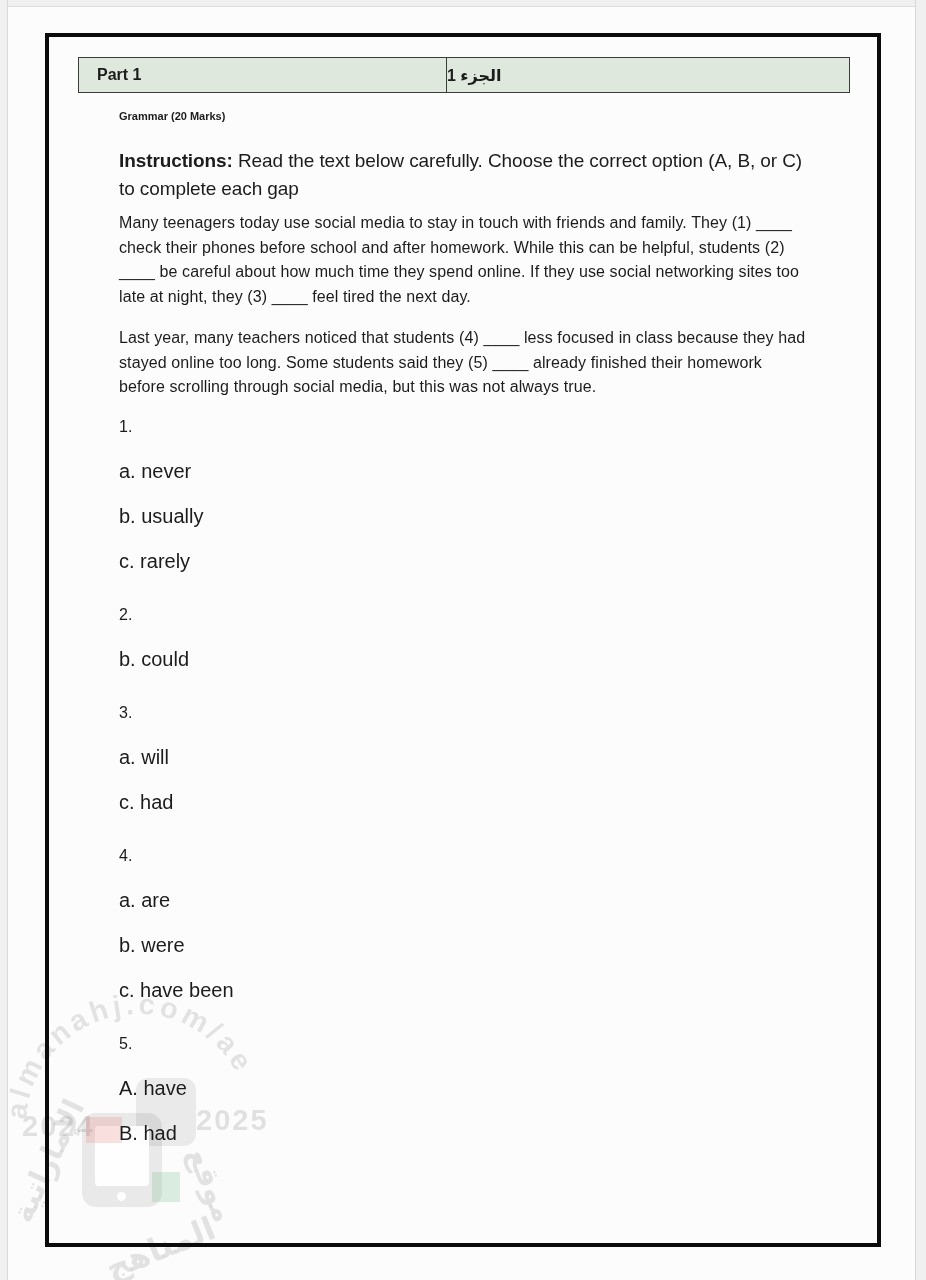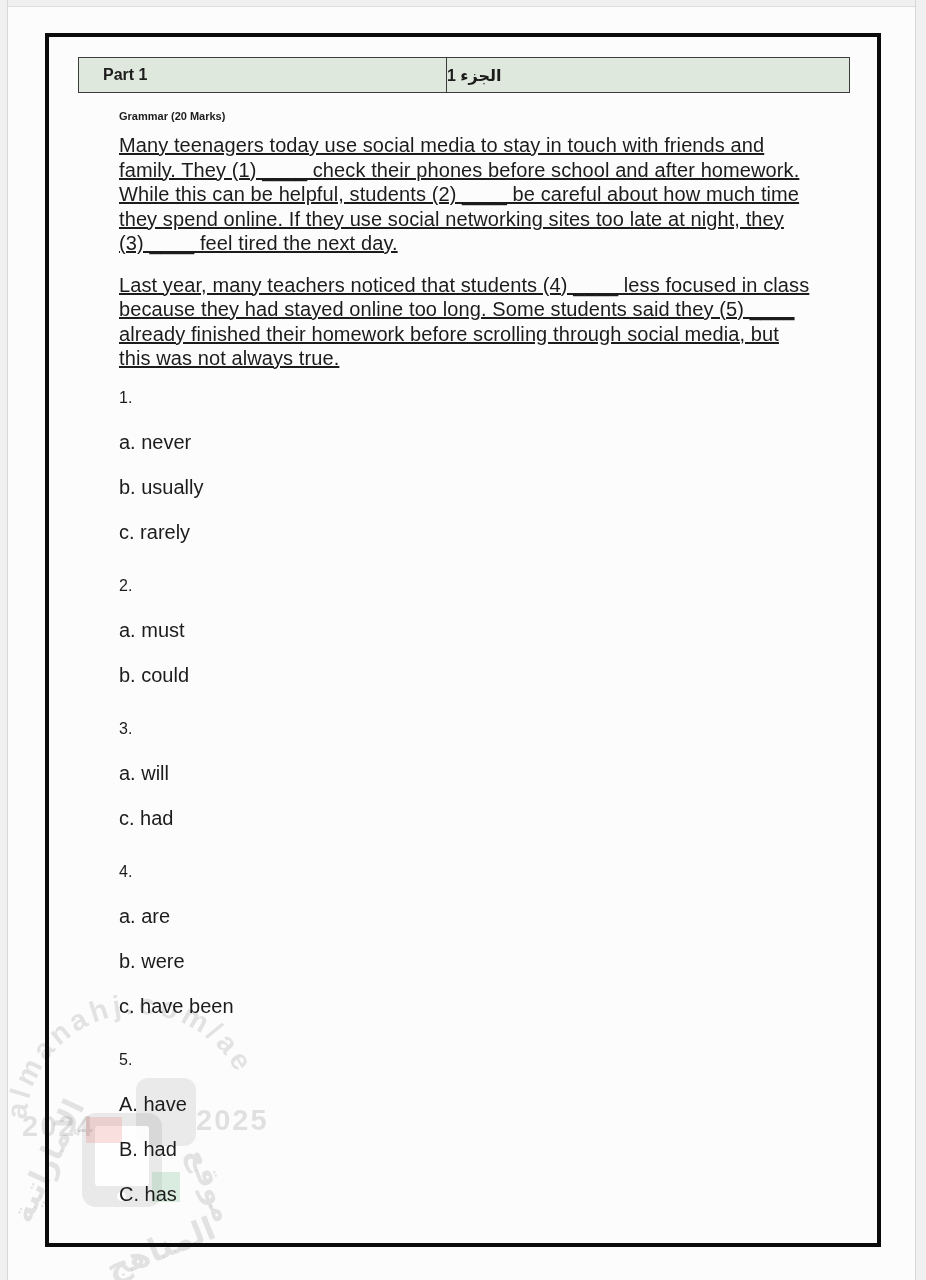--- a/index.html
+++ b/index.html
@@ -75,29 +75,29 @@
   .part-header {
     position: absolute; left: 78px; top: 57px; width: 772px; height: 36px;
     display: flex; z-index: 2;
     background: var(--header-fill, #dfe8dc);
     border: 1px solid #3c3c3c;
   }
   .part-header .cell {
     display: flex; align-items: center;
     font-size: 16px; font-weight: bold;
   }
-  .part-header .cell-left  { width: 368px; border-right: 1px solid #3c3c3c; padding-left: 24px; }
+  .part-header .cell-left  { width: 368px; border-right: 1px solid #3c3c3c; padding-left: 18px; }
   .part-header .cell-right { flex: 1; justify-content: flex-end; padding-right: 22px; direction: rtl; }
 
   
   .content { position: absolute; left: 119px; top: 107px; width: 692px; z-index: 2; }
   .section-title { font-size: 11px; font-weight: bold; line-height: 18px; }
   .instructions  { margin-top: 22px; font-size: 19px; line-height: 28px; letter-spacing: -0.1px; }
   .instructions .bold { font-weight: bold; }
-  .para { margin-top: 8px; font-size: 20px; line-height: 24.5px; letter-spacing: 0.1px; text-decoration: underline; }
+  .para { margin-top: 8px; font-size: 16px; line-height: 24.5px; letter-spacing: 0.1px; }
   .para + .para { margin-top: 17px; }
 
   .questions { margin-top: 18px; }
   .question { margin-top: 36px; }
   .question:first-child { margin-top: 0; }
   .q-number { font-size: 16px; line-height: 17px; }
   .option   { font-size: 20px; line-height: 17px; margin-top: 28px; }
   .question .option:first-of-type { margin-top: 6px; }
   .question:first-child .option:first-of-type { margin-top: 16px; }
 </style>
@@ -130,57 +130,59 @@
 <div class="doc-border"></div>
 
 <div class="part-header">
   <div class="cell cell-left">Part 1</div>
   <div class="cell cell-right">الجزء 1</div>
 </div>
 
 <div class="content">
   <div class="section-title">Grammar (20 Marks)</div>
 
+  <p class="instructions">
+    <span class="bold">Instructions:</span>
+    <span>Read the text below carefully. Choose the correct option (A, B, or C) to complete each gap</span>
+  </p>
 
   <p class="para">Many teenagers today use social media to stay in touch with friends and family. They (1) ____ check their phones before school and after homework. While this can be helpful, students (2) ____ be careful about how much time they spend online. If they use social networking sites too late at night, they (3) ____ feel tired the next day.</p>
   <p class="para">Last year, many teachers noticed that students (4) ____ less focused in class because they had stayed online too long. Some students said they (5) ____ already finished their homework before scrolling through social media, but this was not always true.</p>
 
   <div class="questions">
 
     <div class="question">
       <div class="q-number">1.</div>
       <div class="option">a. never</div>
       <div class="option">b. usually</div>
       <div class="option">c. rarely</div>
     </div>
 
     <div class="question">
       <div class="q-number">2.</div>
-      <div class="option">a. must</div>
       <div class="option">b. could</div>
     </div>
 
     <div class="question">
       <div class="q-number">3.</div>
       <div class="option">a. will</div>
       <div class="option">c. had</div>
     </div>
 
     <div class="question">
       <div class="q-number">4.</div>
       <div class="option">a. are</div>
       <div class="option">b. were</div>
       <div class="option">c. have been</div>
     </div>
 
     <div class="question">
       <div class="q-number">5.</div>
       <div class="option">A. have</div>
       <div class="option">B. had</div>
-      <div class="option">C. has</div>
     </div>
 
   </div>
 </div>
 
 <div class="edge edge-top"></div>
 <div class="edge edge-left"></div>
 <div class="edge edge-right"></div>
 
 </body></html>

